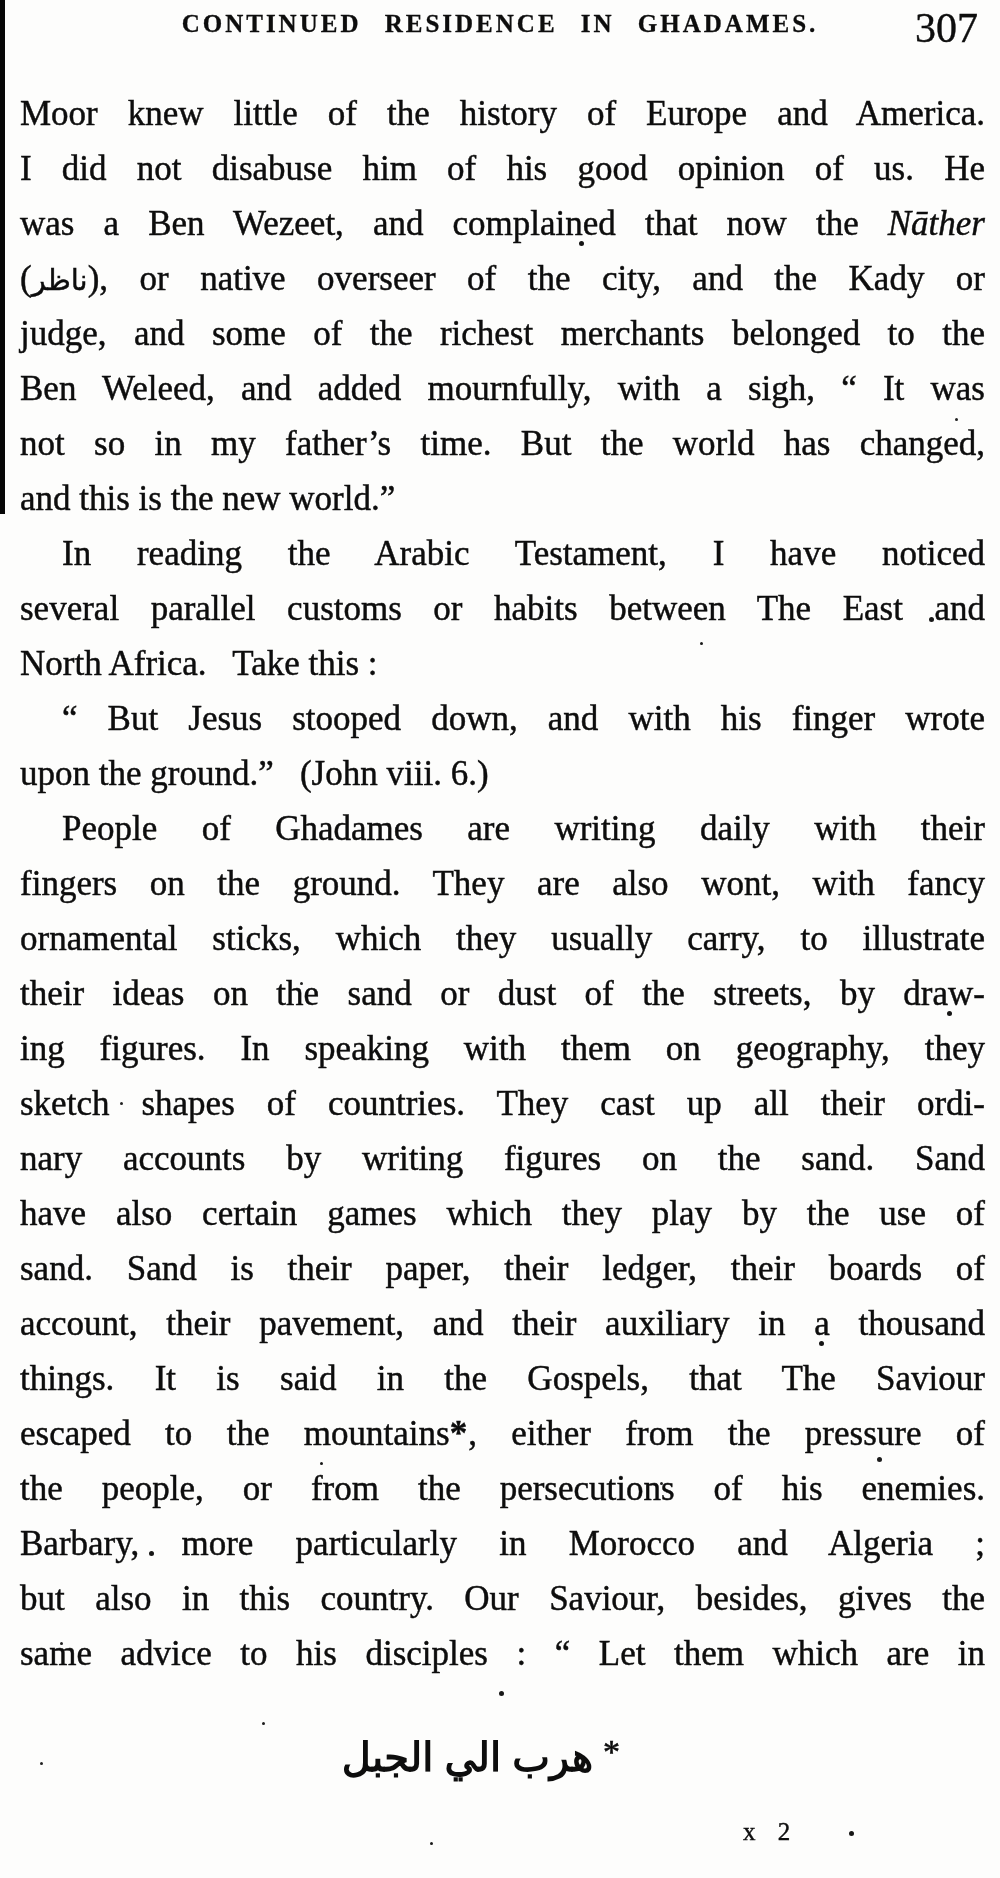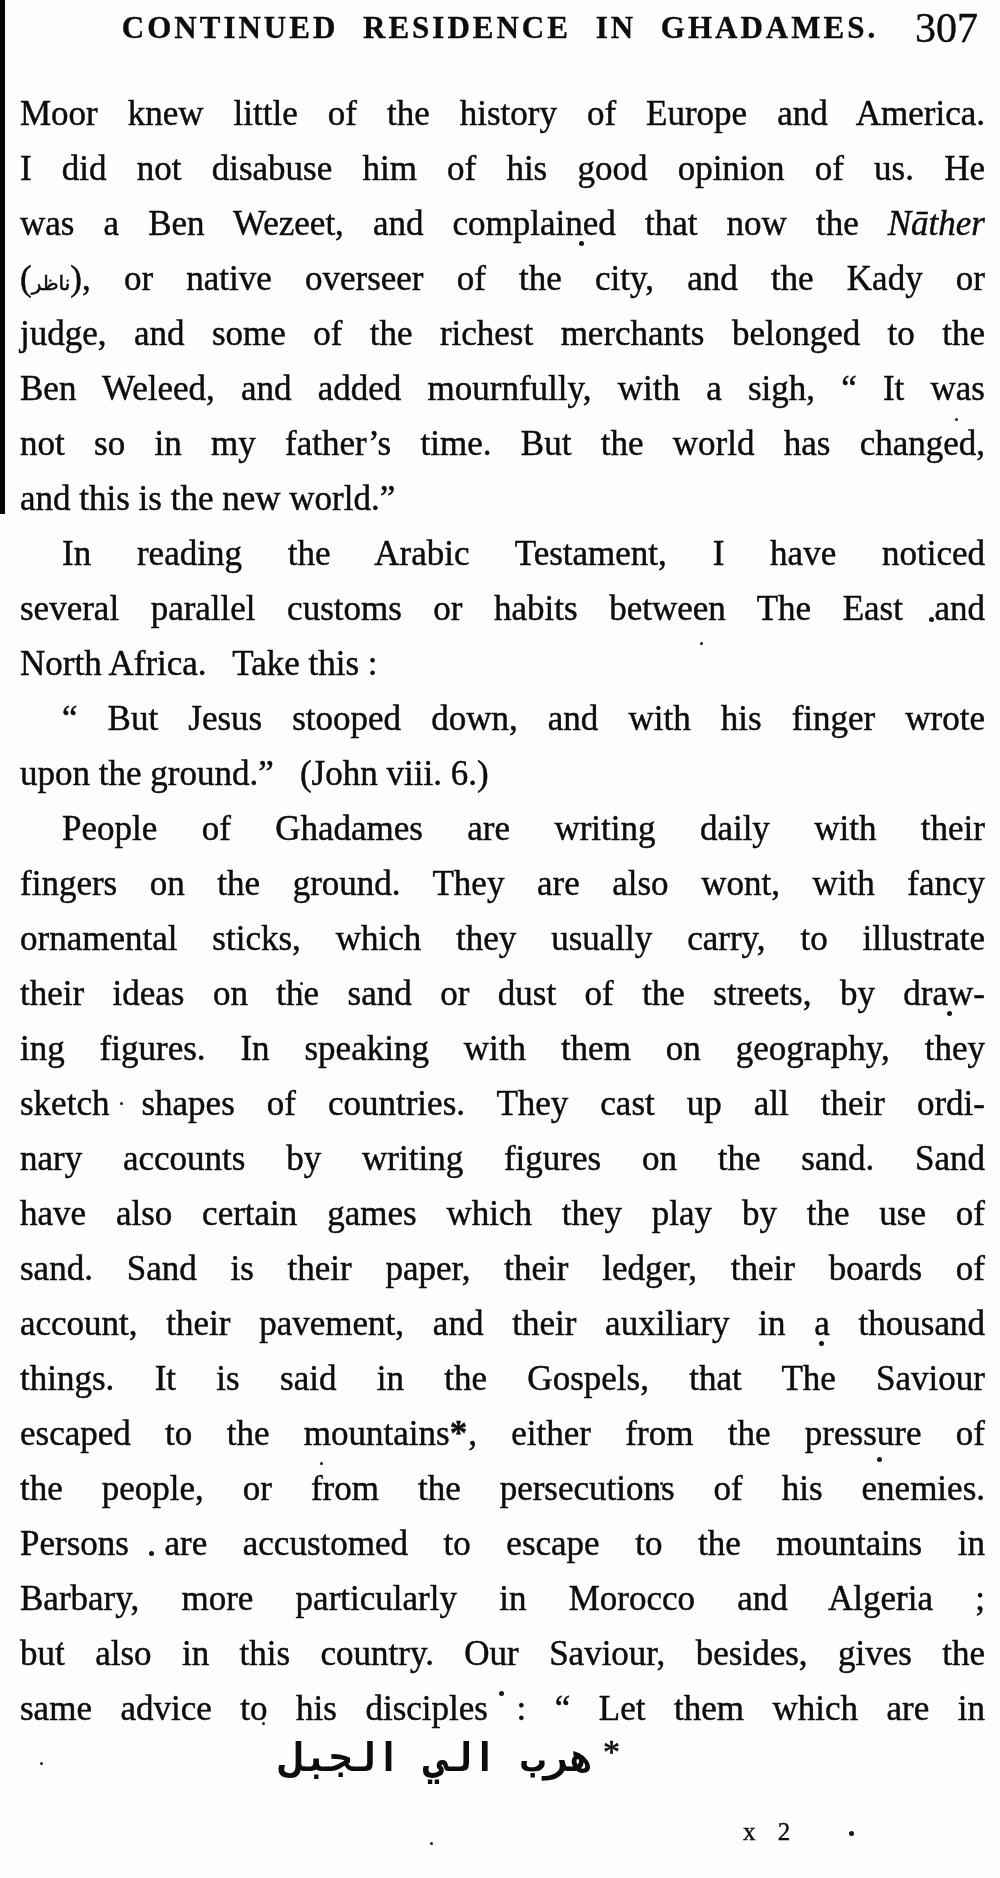--- a/index.html
+++ b/index.html
@@ -12,21 +12,21 @@
     font-family: "Liberation Serif", serif;
     color: var(--ink, #0d0d0d);
   }
 
   
   .running-header {
     position: absolute;
     top: 10px; left: 0;
     width: 100%;
     text-align: center;
-    font-size: 31px;
+    font-size: 25px;
     letter-spacing: 3px;
     word-spacing: 14px;
     font-weight: bold;
     -webkit-text-stroke: 0.3px currentColor;
   }
   .page-number {
     position: absolute;
     top: 4px; right: 22px;
     font-size: 42px;
     -webkit-text-stroke: 0.4px currentColor;
@@ -45,34 +45,34 @@
     -webkit-text-stroke: 0.45px currentColor;
     white-space: pre-wrap;
   }
   .line.just {
     white-space: normal;
     text-align: justify;
     text-align-last: justify;
   }
   .line.ind { padding-left: 42px; }
   .italic { font-style: italic; }
-  .arabic { font-family: "DejaVu Sans", sans-serif; font-size: 20px; }
+  .arabic { font-family: "DejaVu Sans", sans-serif; font-size: 29px; }
   .star { font-weight: bold; letter-spacing: 1px; }
 
   
   .footnote {
     position: absolute;
     top: 1734px;
     right: 380px;
     direction: rtl;
     font-size: 40px;
     font-weight: bold;
     white-space: nowrap;
   }
-  .footnote .arabic { font-family: Liberation Mono, monospace; font-size: 40px; margin-top: 28px; }
+  .footnote .arabic { font-family: Liberation Sans, sans-serif; font-size: 40px; margin-top: 28px; }
   .footnote .marker {
     font-family: "Liberation Serif", serif;
     font-size: 34px;
     position: relative;
     top: -8px;
     margin-left: 10px;
     font-weight: normal;
     -webkit-text-stroke: 0.6px currentColor;
   }
 
@@ -153,21 +153,20 @@
       <div class="line just"><span>their ideas on the sand or dust of the streets, by draw-</span></div>
       <div class="line just"><span>ing figures.  In speaking with them on geography, they</span></div>
       <div class="line just"><span>sketch shapes of countries.  They cast up all their ordi-</span></div>
       <div class="line just"><span>nary accounts by writing figures on the sand.  Sand</span></div>
       <div class="line just"><span>have also certain games which they play by the use of</span></div>
       <div class="line just"><span>sand.  Sand is their paper, their ledger, their boards of</span></div>
       <div class="line just"><span>account, their pavement, and their auxiliary in a thousand</span></div>
       <div class="line just"><span>things.  It is said in the Gospels, that The Saviour</span></div>
       <div class="line just"><span>escaped to the mountains</span><span class="star">*</span><span>, either from the pressure of</span></div>
       <div class="line just"><span>the people, or from the persecutions of his enemies.</span></div>
-      <div class="line just"><span>Persons are accustomed to escape to the mountains in</span></div>
       <div class="line just"><span>Barbary, more particularly in Morocco and Algeria ;</span></div>
       <div class="line just"><span>but also in this country.  Our Saviour, besides, gives the</span></div>
       <div class="line just"><span>same advice to his disciples : “ Let them which are in</span></div>
     </div>
 
   <div class="footnote" dir="rtl">
     <span class="marker">*</span><span class="arabic">هرب الي الجبل</span>
   </div>
 
   <div class="signature">x 2</div>

